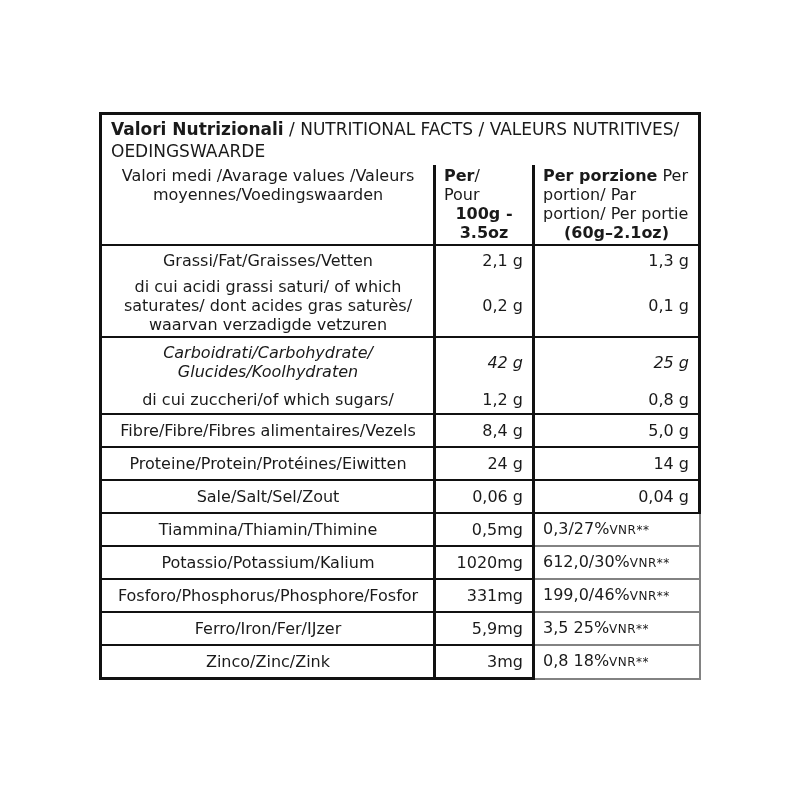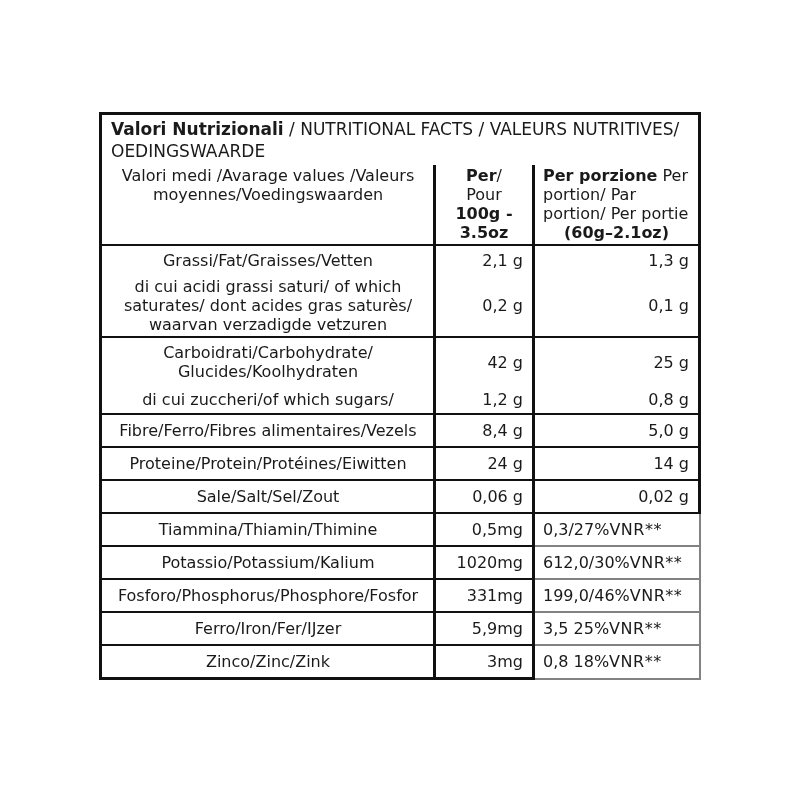--- a/index.html
+++ b/index.html
@@ -68,26 +68,26 @@
   }
   .b { font-weight: bold; }
   .center { text-align: center; }
   .val-r { text-align: right; padding-right: 9px; }
   .val-l { text-align: left; padding-left: 8px; }
   .label-cell { text-align: center; padding-left: 9px; }
 
   tr.energia-row td { height: 40px; }
   tr.grassi-row td { height: 25px; }
   tr.saturi-row td { height: 55px; }
-  tr.carbo-row td { height: 44px; }
+  tr.carbo-row td { height: 44px; font-style: italic; }
   tr.zuccheri-row td { height: 23px; }
   tr.single-row td { height: 27px; }
 
-  .vnr { font-size: 16px; letter-spacing: 0.5px; }
-  .hline { display: block; text-align: center; }
+  .vnr { font-size: 12px; letter-spacing: 0.5px; }
+  .hline { display: block; }
 </style>
 </head>
 <body>
 
 <div class="nutrition-wrap">
   <table class="nutrition">
     <colgroup>
         <col class="c1">
         <col class="c2">
         <col class="c3">
@@ -132,35 +132,35 @@
       <td class="sep-l val-r">42 g</td>
       <td class="sep-l edge-r val-r">25 g</td>
     </tr>
     <tr class="zuccheri-row">
       <td class="edge-l label-cell">di cui zuccheri/of which sugars/</td>
       <td class="sep-l val-r">1,2 g</td>
       <td class="sep-l edge-r val-r">0,8 g</td>
     </tr>
 
     <tr class="single-row">
-      <td class="edge-l label-cell">Fibre/Ferro/Fibres alimentaires/Vezels</td>
+      <td class="edge-l label-cell">Fibre/Fibre/Fibres alimentaires/Vezels</td>
       <td class="sep-l val-r">8,4 g</td>
       <td class="sep-l edge-r val-r">5,0 g</td>
     </tr>
 
     <tr class="single-row">
       <td class="edge-l label-cell">Proteine/Protein/Protéines/Eiwitten</td>
       <td class="sep-l val-r">24 g</td>
       <td class="sep-l edge-r val-r">14 g</td>
     </tr>
 
     <tr class="single-row">
       <td class="edge-l label-cell">Sale/Salt/Sel/Zout</td>
       <td class="sep-l val-r">0,06 g</td>
-      <td class="sep-l edge-r val-r">0,02 g</td>
+      <td class="sep-l edge-r val-r">0,04 g</td>
     </tr>
 
     <tr class="single-row">
       <td class="edge-l label-cell">Tiammina/Thiamin/Thimine</td>
       <td class="sep-l val-r">0,5mg</td>
       <td class="gray3 val-l"><span>0,3/27%</span><span class="vnr">VNR**</span></td>
     </tr>
 
     <tr class="single-row">
       <td class="edge-l label-cell">Potassio/Potassium/Kalium</td>

